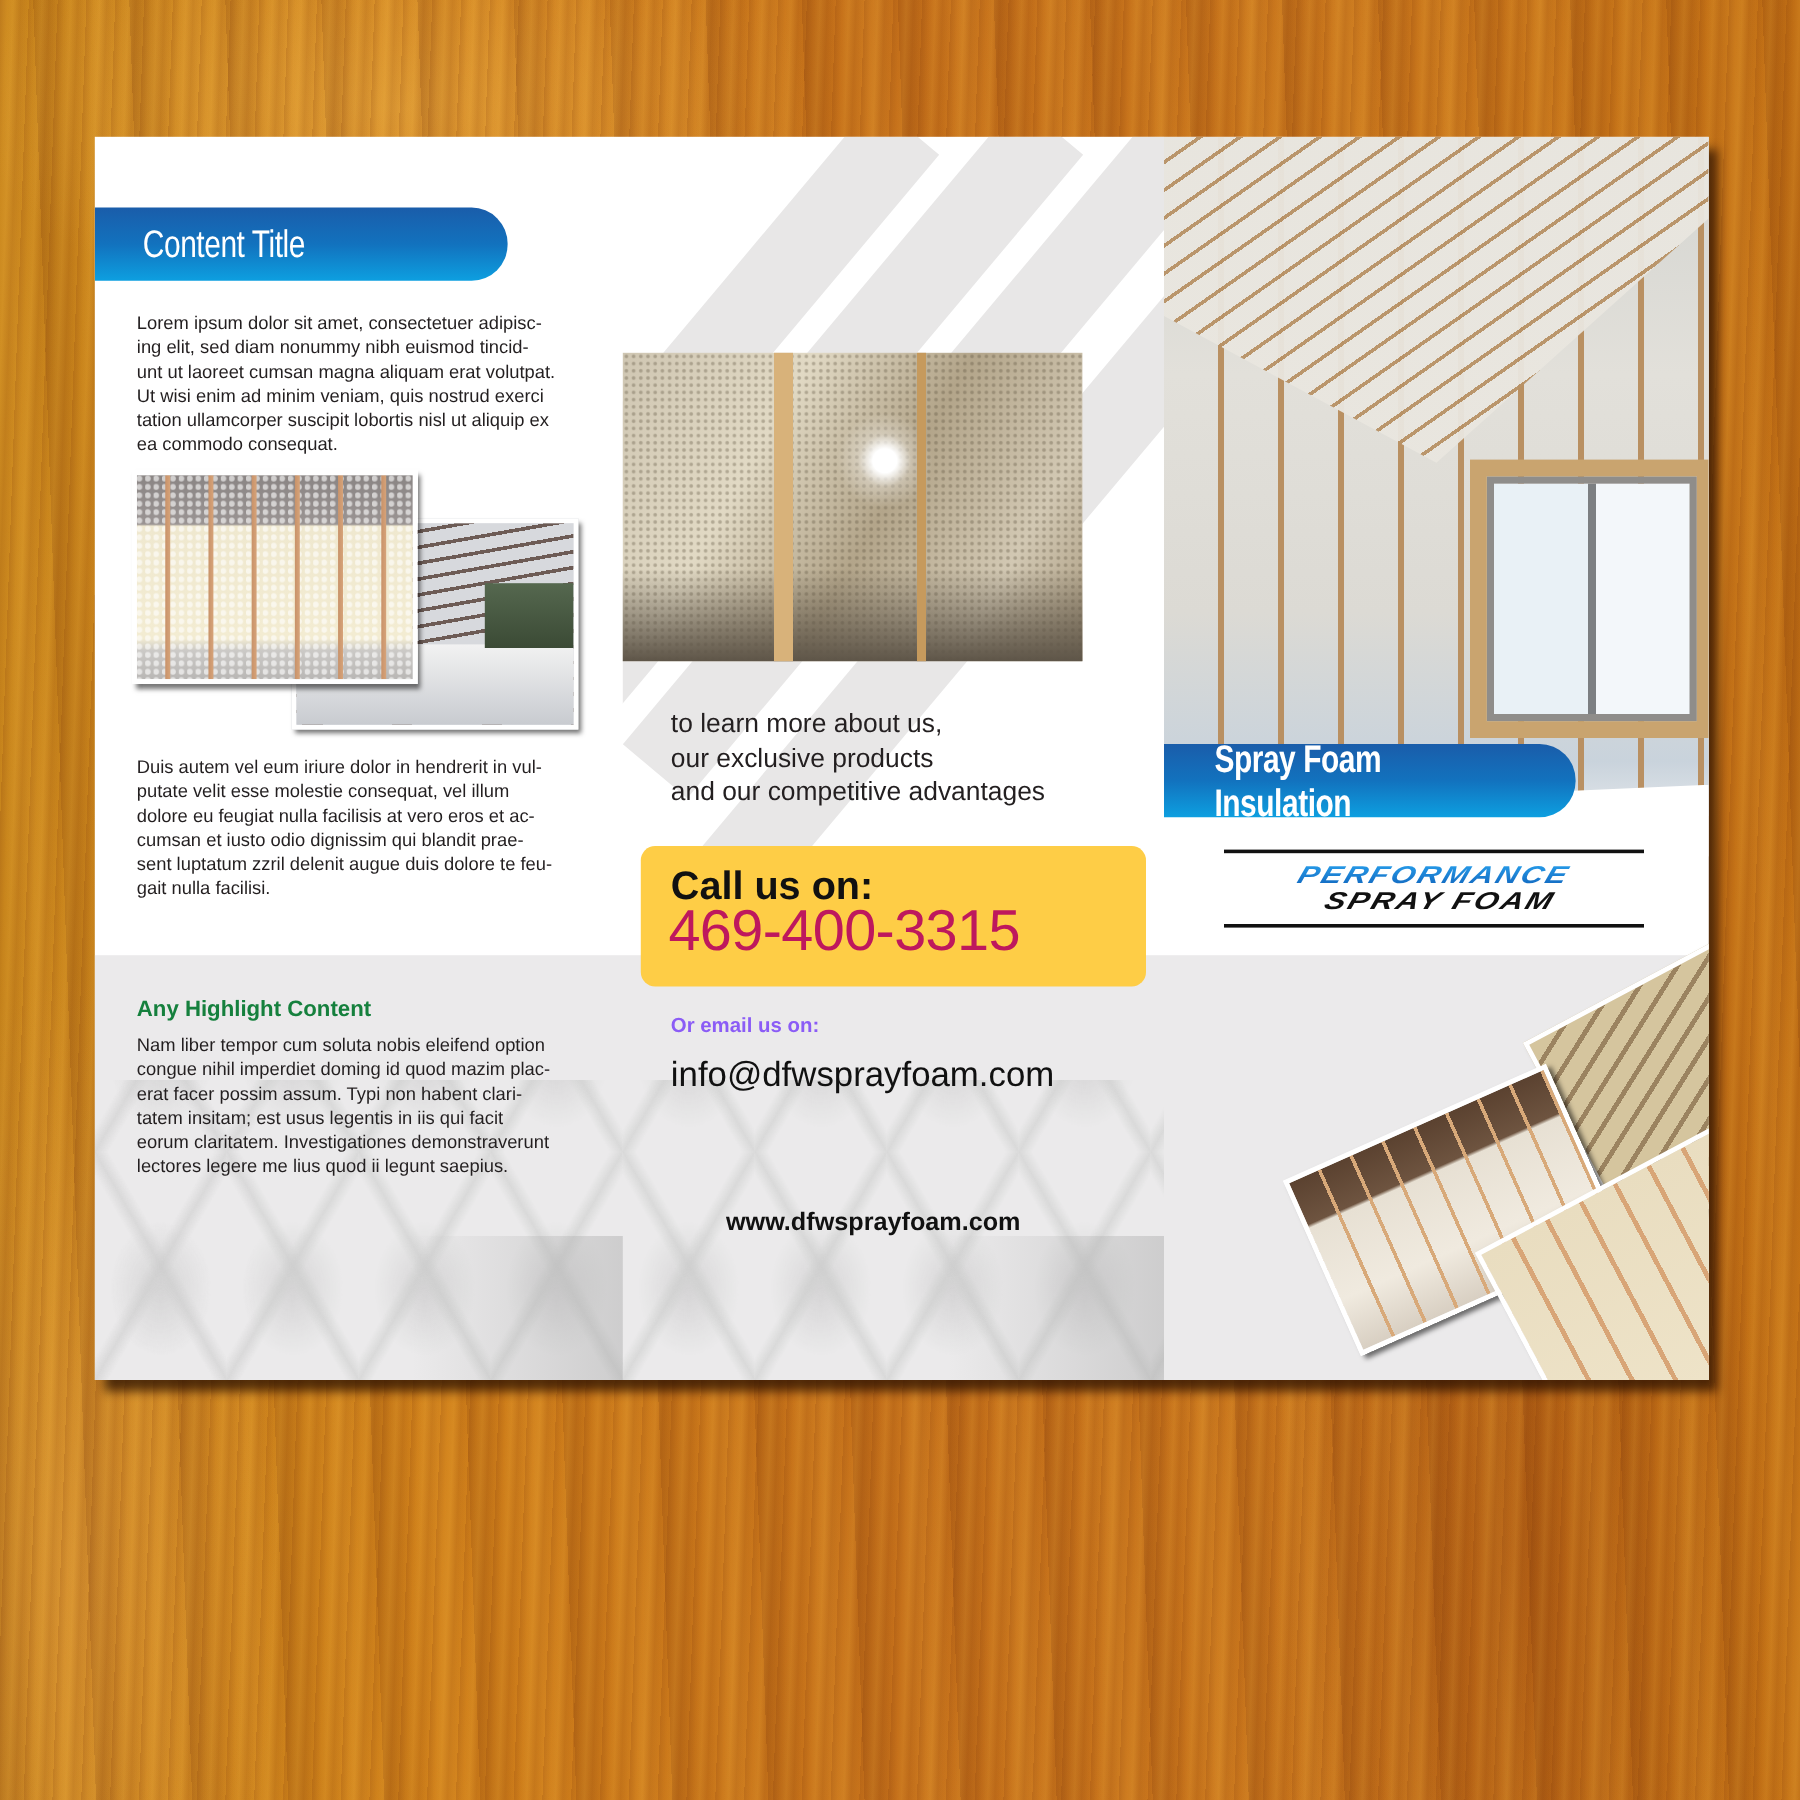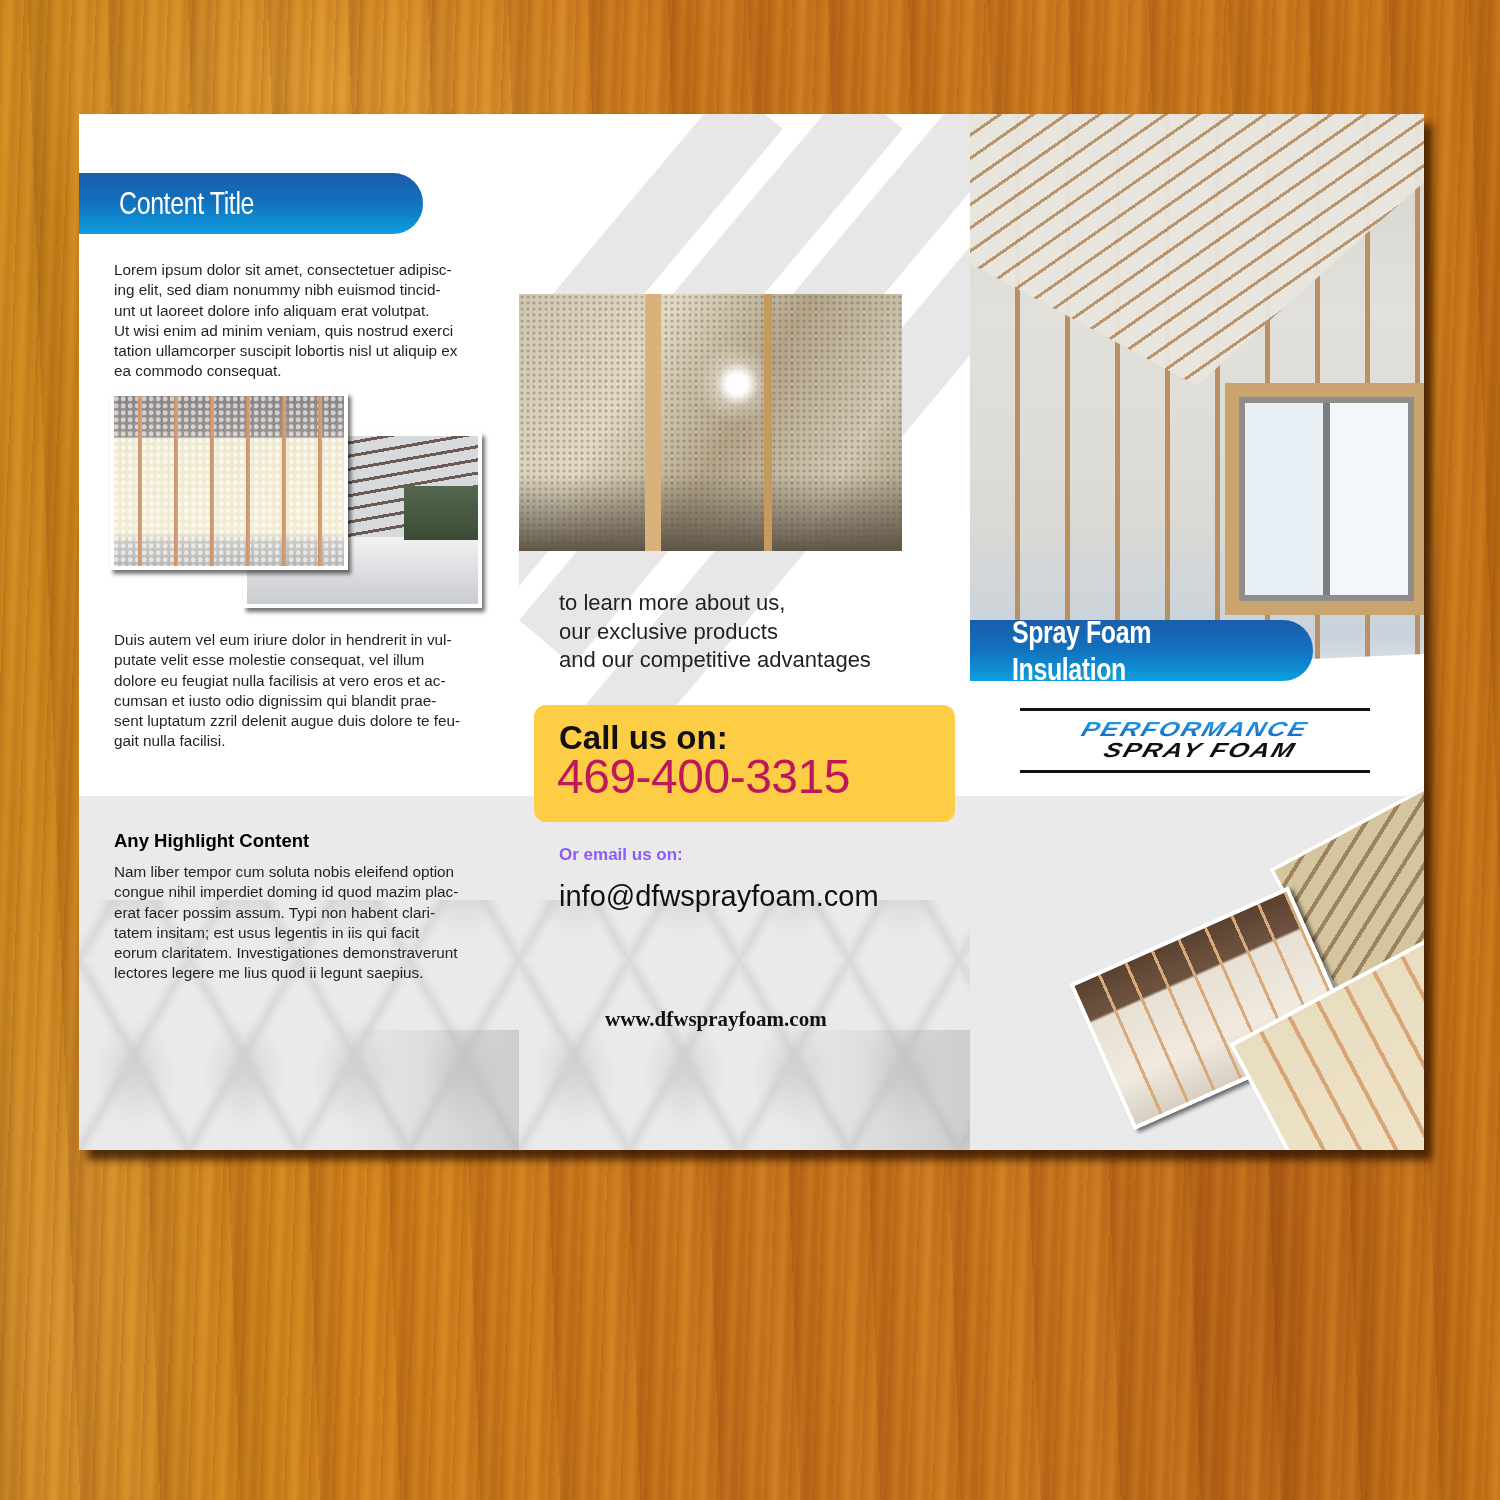--- a/index.html
+++ b/index.html
@@ -187,26 +187,26 @@
   .email-label {
     position: absolute; left: 480px; top: 731px;
     font-size: 17px; font-weight: bold; color: #8b5cf6;
   }
   .email-value {
     position: absolute; left: 480px; top: 766px;
     font-size: 29px; color: #111;
   }
   .website {
     position: absolute; left: 526px; top: 893px;
-    font-size: 21px; font-weight: bold; color: #111; font-family: Liberation Serif, serif;
+    font-size: 21px; font-weight: bold; color: #111;
   }
 
   .highlight-title {
     position: absolute; left: 35px; top: 716px;
-    font-size: 18.5px; font-weight: bold; color: #000000;
+    font-size: 18.5px; font-weight: bold; color: #15803d;
   }
 
   
   .logo {
     position: absolute; left: 941px; top: 594px; width: 350px; height: 66px;
   }
   .logo .line { position: absolute; left: 0; width: 350px; height: 3px; background: #111; }
   .logo .perf {
     position: absolute; left: 2px; top: 6px; width: 346px;
     font-family: "Liberation Sans", sans-serif;
@@ -239,21 +239,21 @@
   <div class="diamonds-fade f2"></div>
 
   <div class="panel panel-left">
     <div class="ribbon" style="left:0; top:59px; width:344px; padding-left:40px;">
       <span>Content Title</span>
     </div>
 
     <div class="body-text" style="left:35px; top:146px; width:395px;">
       <div>Lorem ipsum dolor sit amet, consectetuer adipisc-</div>
       <div>ing elit, sed diam nonummy nibh euismod tincid-</div>
-      <div>unt ut laoreet dolore info aliquam erat volutpat.</div>
+      <div>unt ut laoreet cumsan magna aliquam erat volutpat.</div>
       <div>Ut wisi enim ad minim veniam, quis nostrud exerci</div>
       <div>tation ullamcorper suscipit lobortis nisl ut aliquip ex</div>
       <div>ea commodo consequat.</div>
     </div>
 
     <div class="photo framed metal-building" style="left:164px; top:318px; width:239px; height:176px;"></div>
     <div class="photo framed foam-wall" style="left:31px; top:278px; width:238px; height:178px;"></div>
 
     <div class="body-text" style="left:35px; top:516px; width:395px;">
       <div>Duis autem vel eum iriure dolor in hendrerit in vul-</div>

